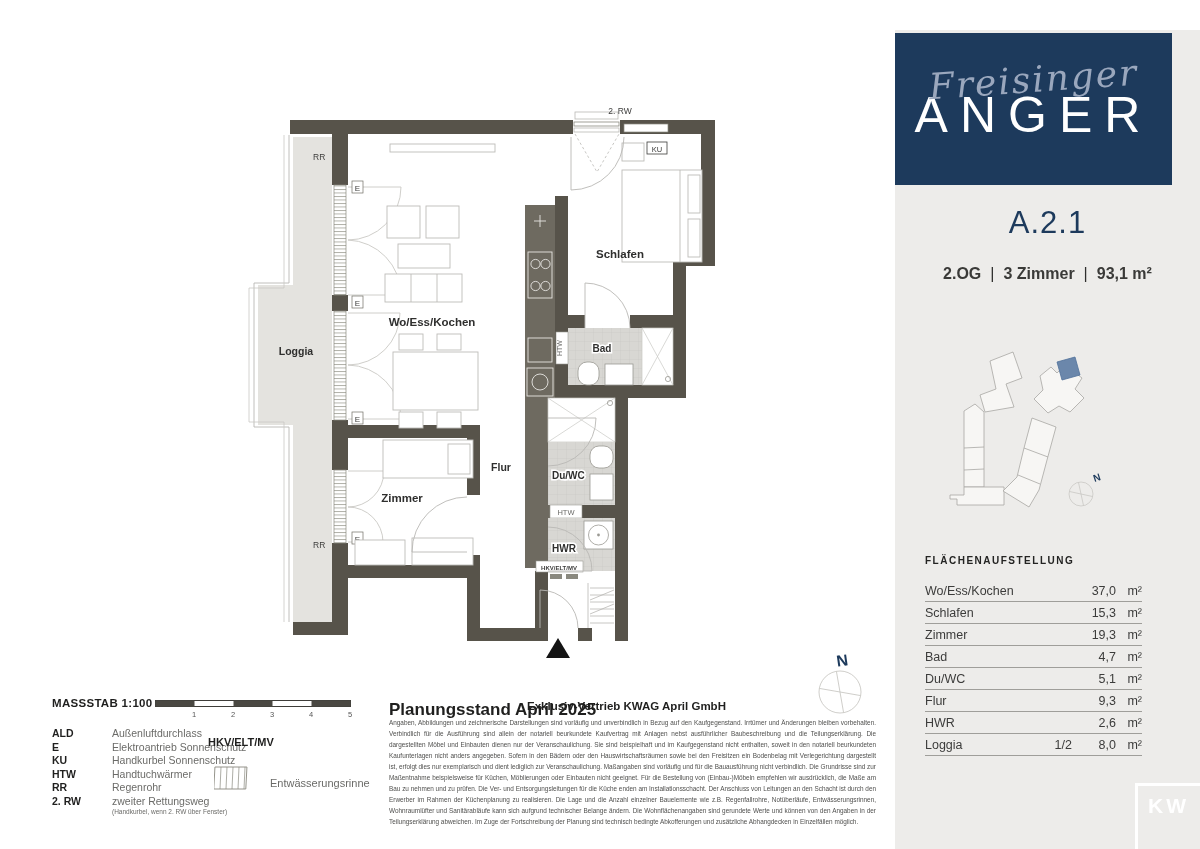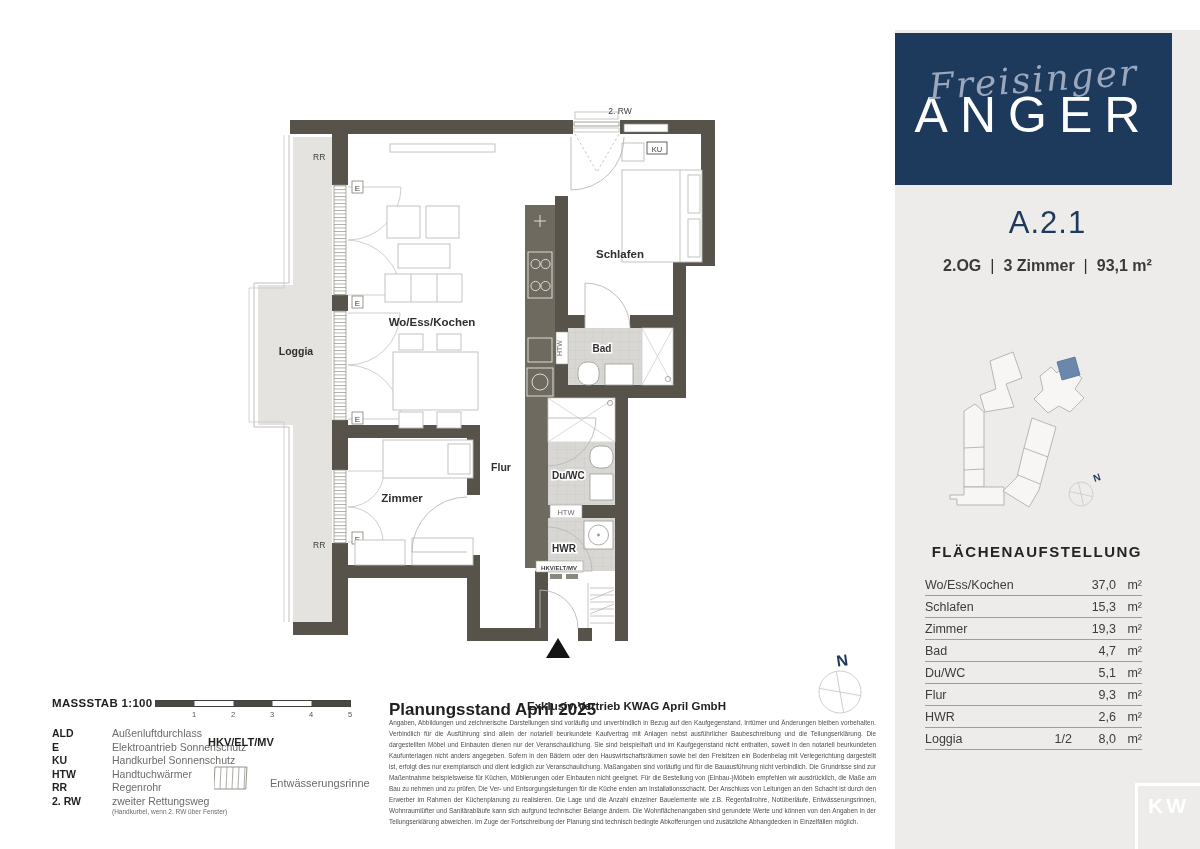--- a/index.html
+++ b/index.html
@@ -9,25 +9,25 @@
 
   
   .panel{left:895px;top:30px;width:305px;height:819px;background:#edecea;}
   .logo-box{left:895px;top:33px;width:277px;height:152px;background:#1d3a5c;text-align:center;}
   .logo-script{display:block;margin-top:26px;font-family:"DejaVu Serif",serif;font-style:italic;
                font-size:36px;letter-spacing:2px;color:#9aa7bd;transform:rotate(-4deg);}
   .logo-caps{display:block;margin-top:-14px;font-size:50px;letter-spacing:12px;
              color:#ffffff;font-weight:500;}
   .unit-block{left:895px;top:205px;width:305px;text-align:center;}
   .unit-id{font-size:31px;font-weight:400;color:#1d3a5c;letter-spacing:1px;}
-  .unit-sub{margin-top:16px;font-size:16px;font-weight:700;color:#3a3a38;}
+  .unit-sub{margin-top:24px;font-size:16px;font-weight:700;color:#3a3a38;}
   .unit-sub .sep{margin:0 9px;font-weight:400;color:#2f2f2e;}
 
   .area-table{left:925px;top:543px;width:217px;}
-  .area-title{font-size:15px;font-weight:700;letter-spacing:1.5px;text-align:right;color:#242423;margin-bottom:14px;}
+  .area-title{font-size:10px;font-weight:700;letter-spacing:1.5px;text-align:left;color:#242423;margin-bottom:14px;margin-top:12px;}
   .arow{display:flex;align-items:baseline;padding:4px 0 3px 0;border-bottom:1px solid #9f9e9a;
         font-size:12.5px;color:#3c3c3b;}
   .arow .lbl{flex:1;text-align:left;}
   .arow .frac{width:34px;text-align:right;}
   .arow .val{width:44px;text-align:right;}
   .arow .unit{width:26px;text-align:right;}
 
   .kw-frag{left:1135px;top:783px;width:90px;height:80px;border-left:3px solid #fff;border-top:3px solid #fff;}
   .kw-frag span{display:inline-block;margin:8px 0 0 10px;color:#fff;font-weight:700;font-size:21px;letter-spacing:3px;}
 

